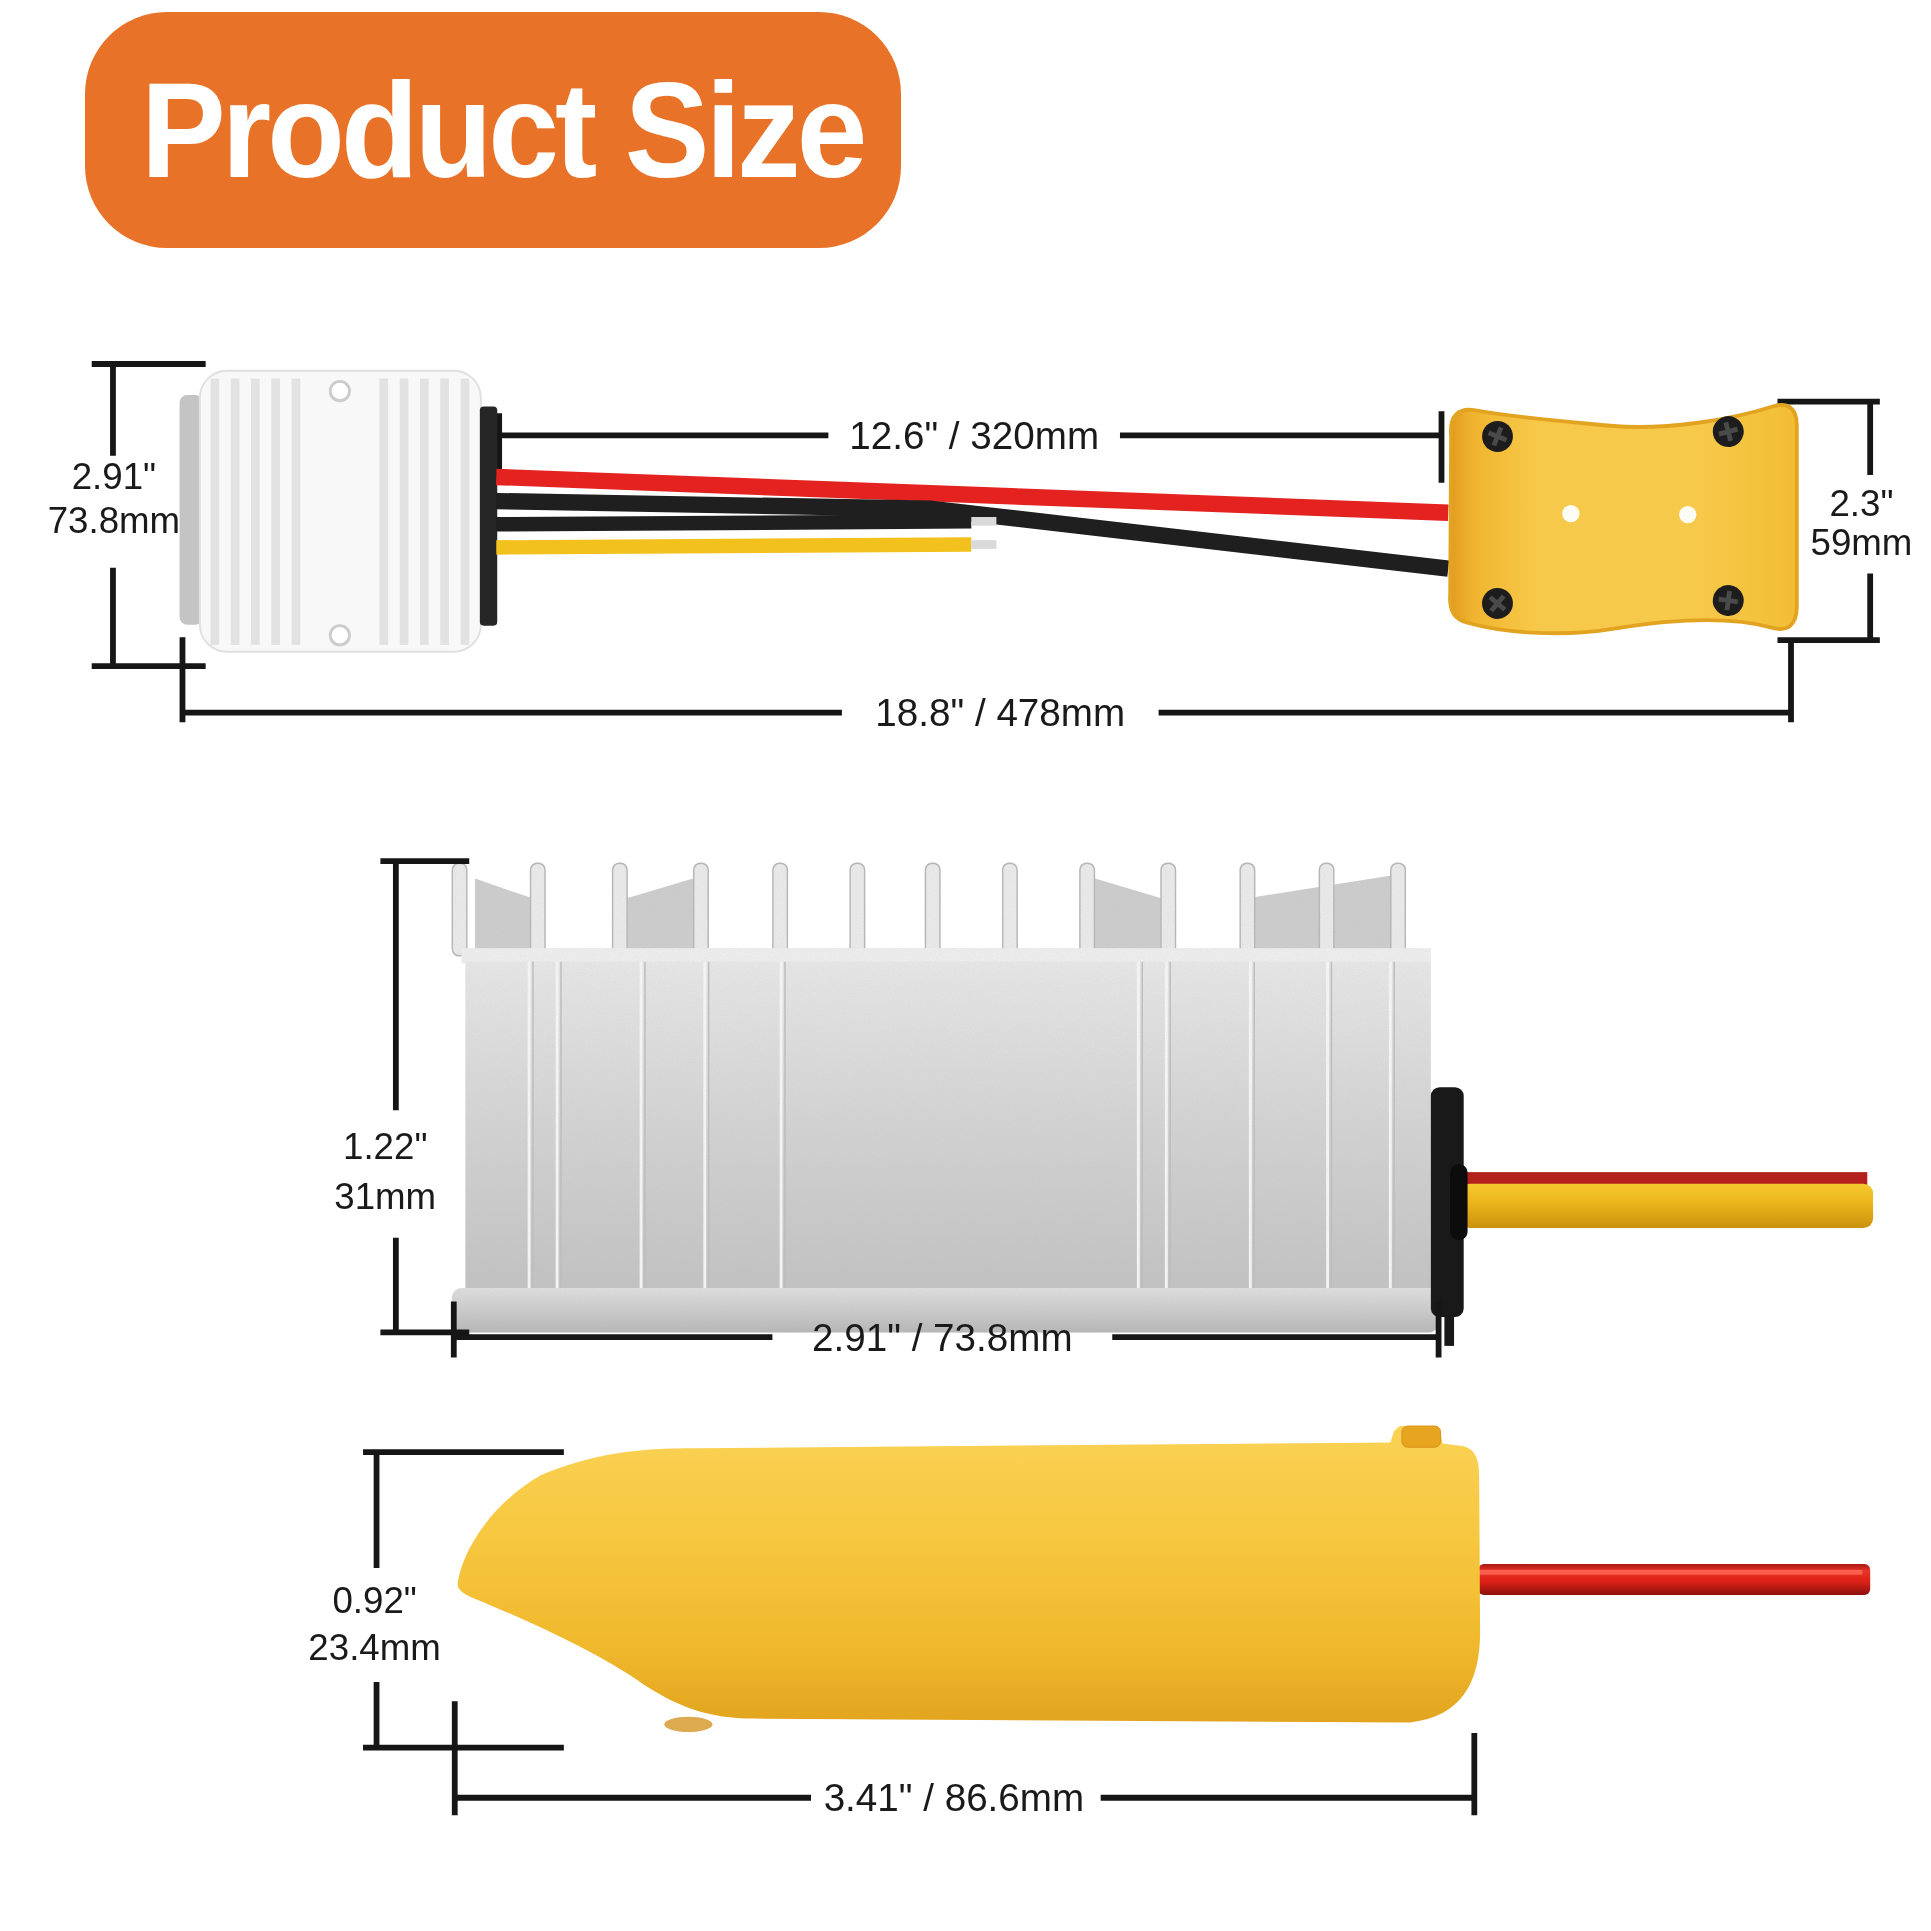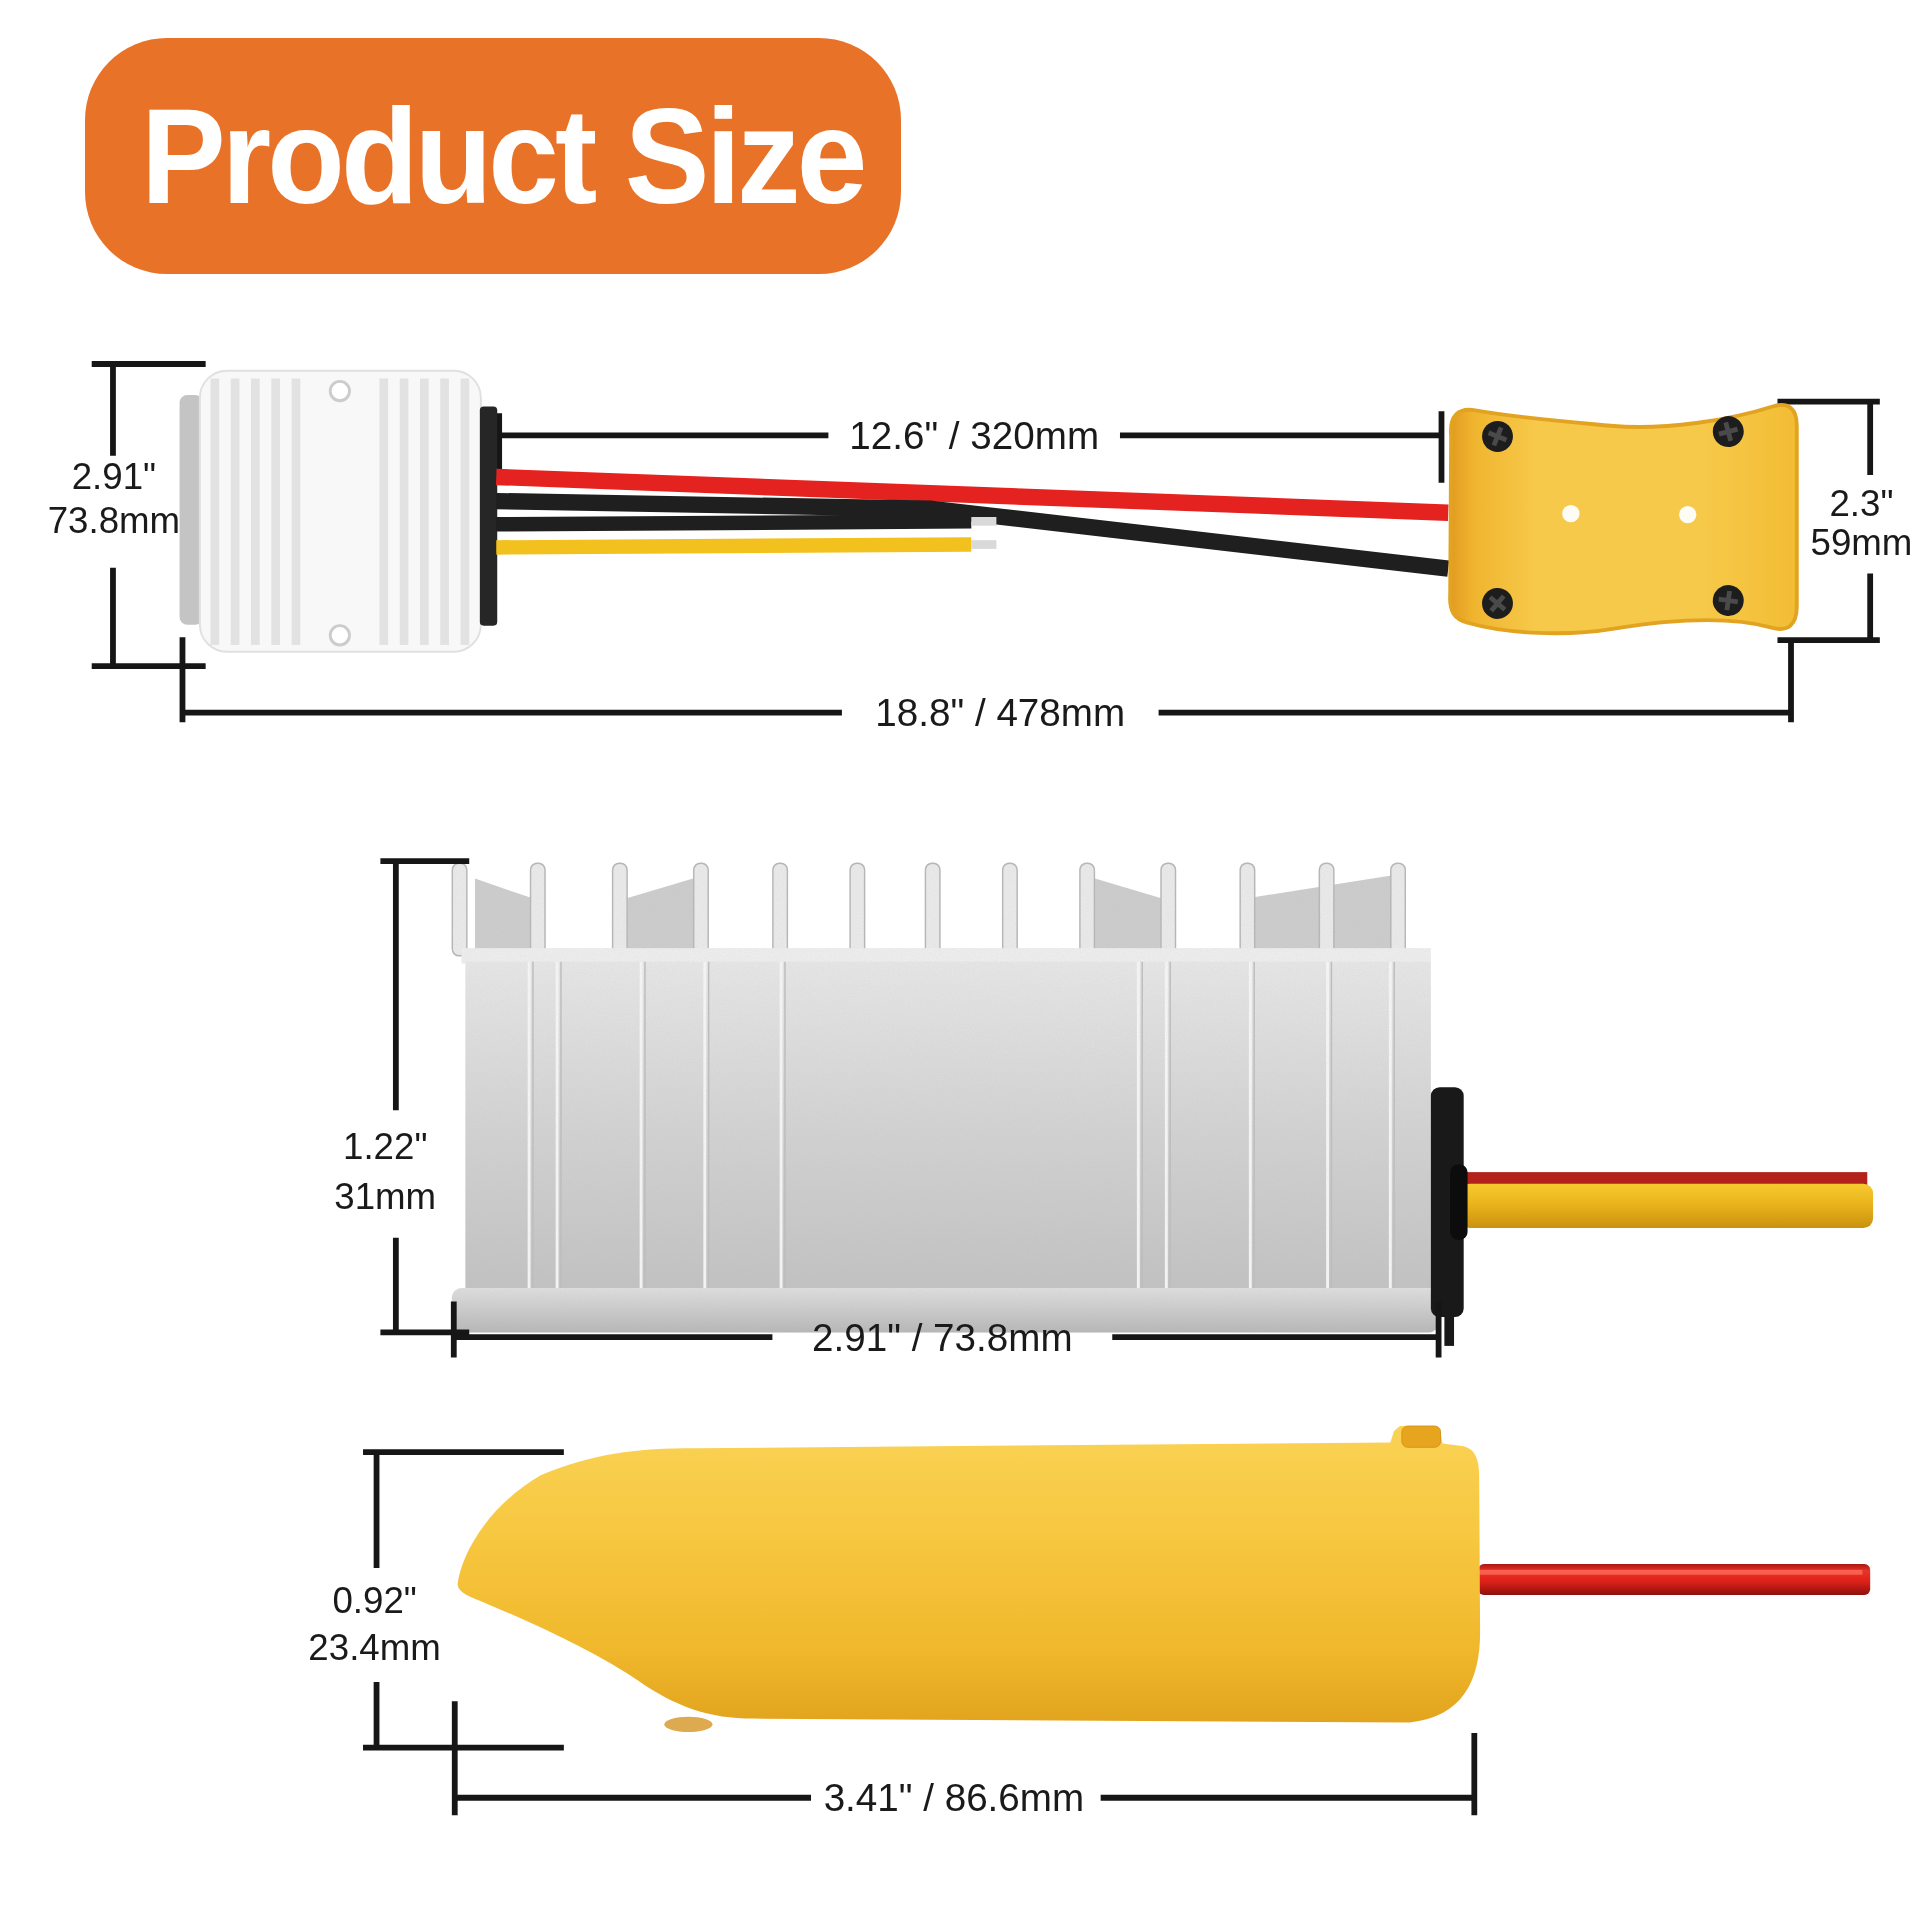--- a/index.html
+++ b/index.html
@@ -1,18 +1,18 @@
 <!DOCTYPE html>
 <html><head>
 <meta charset="utf-8">
 <style>
   html,body{margin:0;padding:0;background:#ffffff;}
   .page{position:relative;width:1931px;height:1931px;background:#ffffff;overflow:hidden;
         font-family:"Liberation Sans","DejaVu Sans",sans-serif;}
-  .banner{position:absolute;left:85px;top:38px;width:816px;height:236px;
+  .banner{position:absolute;left:85px;top:12px;width:816px;height:236px;
           background:#E87227;border-radius:82px;display:flex;align-items:center;
           padding-left:56px;box-sizing:border-box;}
   .banner-title{font-weight:bold;font-size:127px;line-height:1;color:#ffffff;
                 letter-spacing:-3.9px;transform:scaleY(1.06);transform-origin:left center;}
   svg.scene{position:absolute;left:0;top:0;}
   .dim{stroke:#161616;stroke-width:6;fill:none;}
   .dimtxt{font-family:"Liberation Sans","DejaVu Sans",sans-serif;font-size:40px;fill:#1a1a1a;text-anchor:middle;}
   .dimtxt2{font-size:38px;}
   .gapstripe{fill:#e2e2e2;}
   .fin{fill:#ededed;stroke:#b6b6b6;stroke-width:1.5;}

